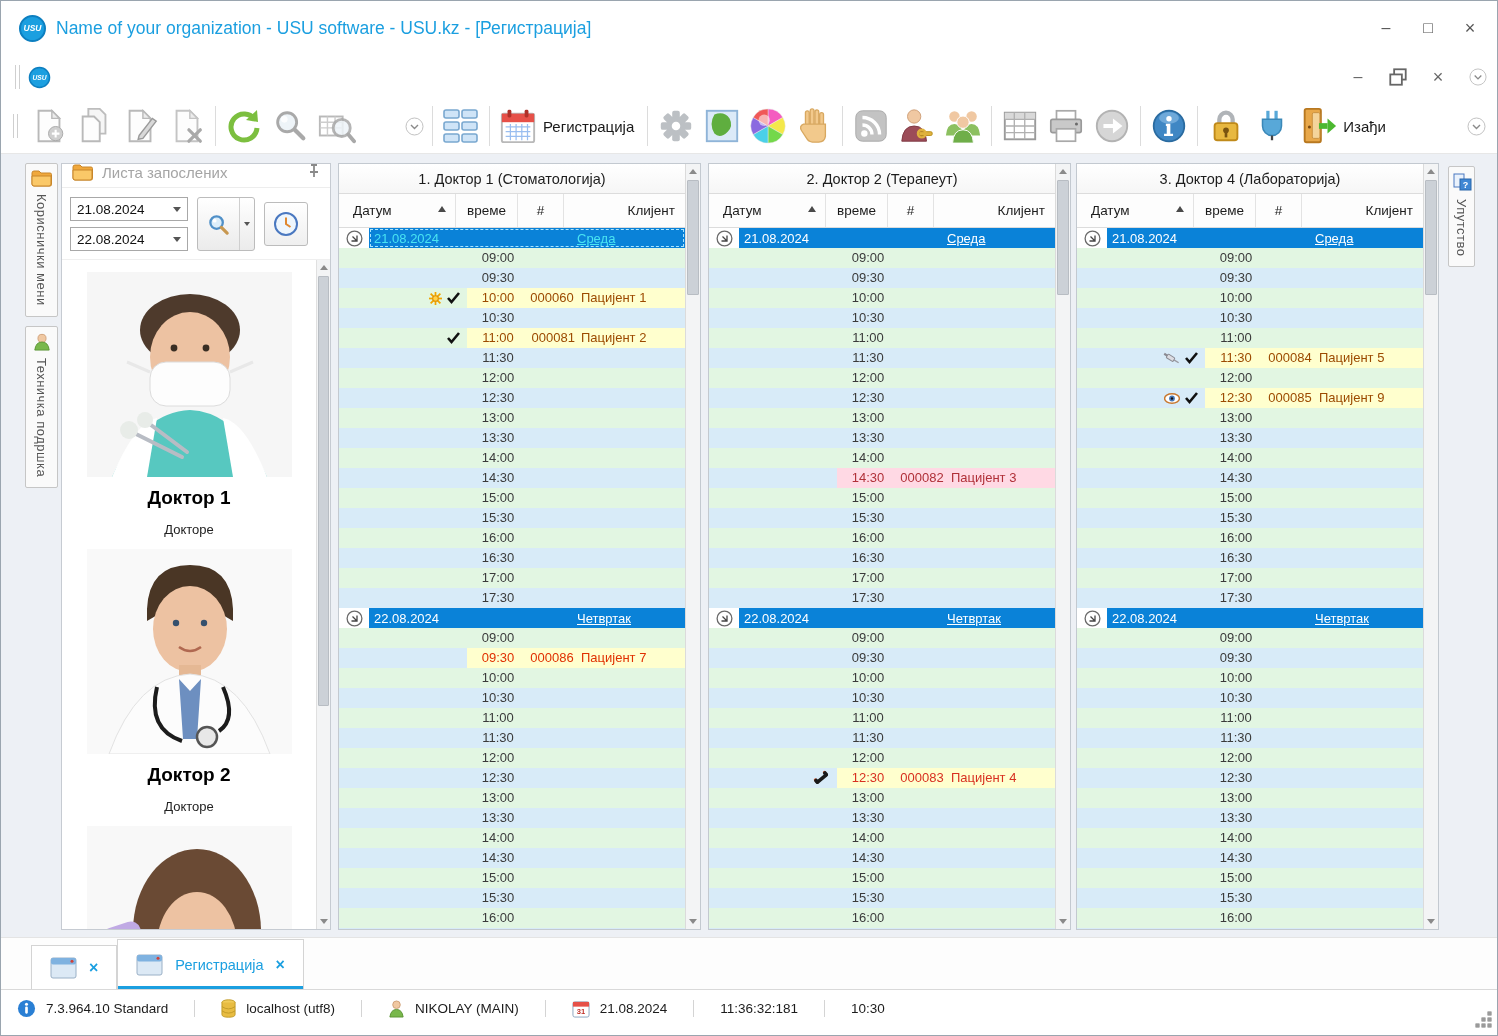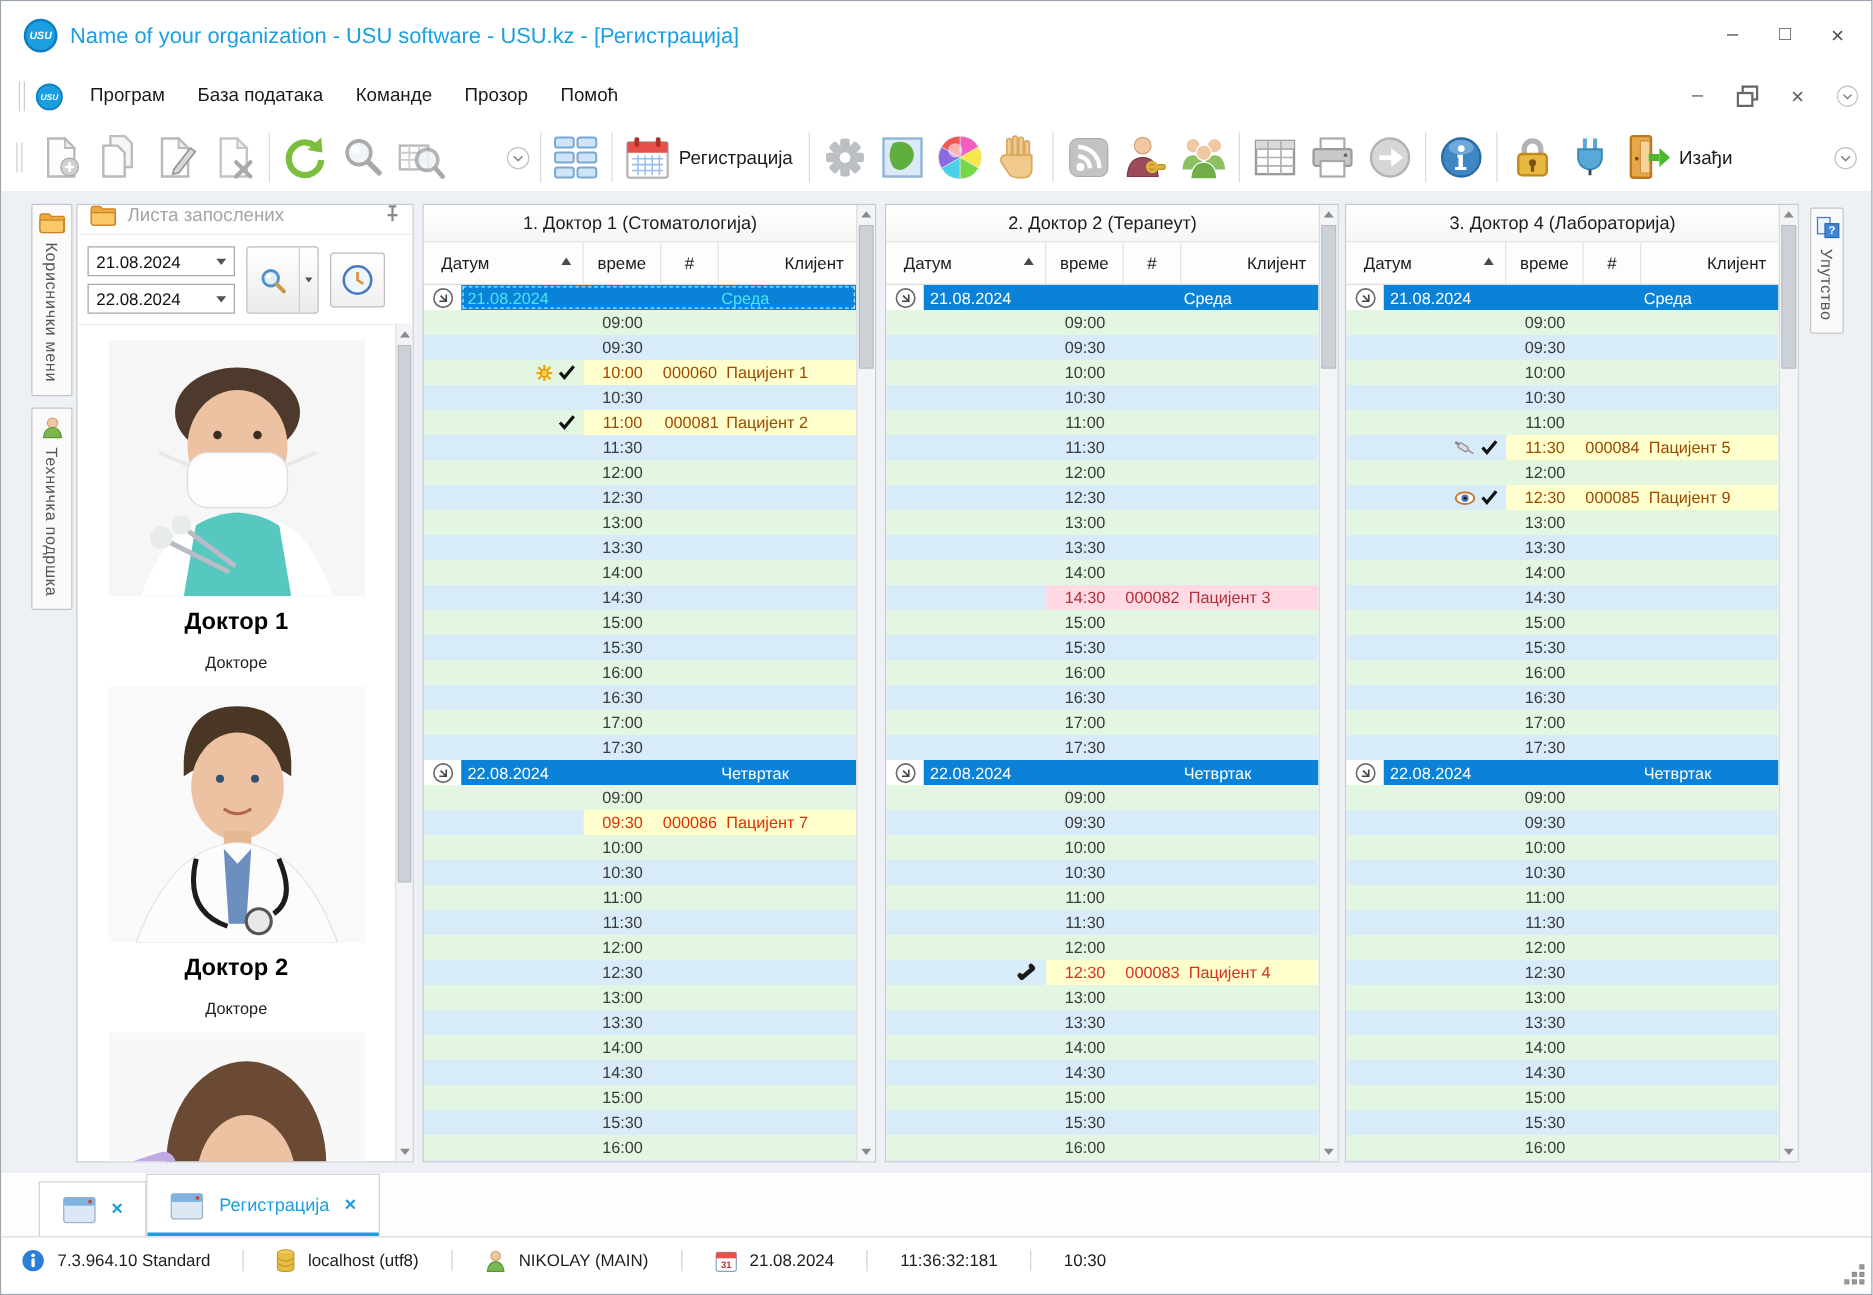--- a/index.html
+++ b/index.html
@@ -58,38 +58,38 @@
   .sb-up{top:0;} .sb-down{bottom:0;}
   .tri-up { width:0;height:0;border-left:4px solid transparent;border-right:4px solid transparent;border-bottom:5px solid #8a8a8a; }
   .tri-down { width:0;height:0;border-left:4px solid transparent;border-right:4px solid transparent;border-top:5px solid #8a8a8a; }
   .sb-thumb { position:absolute; left:1px; right:1px; background:#ccd1d7; border:1px solid #b8bdc3; border-radius:1px; }
   
   .sched-col { position:absolute; top:9px; bottom:7px; width:363px; background:#fff; border:1px solid #c3c9d0; }
   .col-inner { position:absolute; inset:0 15px 0 0; display:flex; flex-direction:column; overflow:hidden; }
   .col-title { height:30px; line-height:30px; text-align:center; font-size:14.5px; color:#1c1c1c; background:linear-gradient(#ffffff,#f6f6f6); border-bottom:1px solid #dcdcdc; flex:0 0 auto; }
   .col-head { height:34px; display:flex; border-bottom:1px solid #dcdcdc; background:#fdfdfd; font-size:13.5px; color:#1c1c1c; flex:0 0 auto; }
   .col-head > div { display:flex; align-items:center; }
-  .h-datum { width:128px; padding-left:14px; border-right:1px solid #e3e3e3; position:relative; }
+  .h-datum { width:117px; padding-left:14px; border-right:1px solid #e3e3e3; position:relative; }
   .h-datum .sort { position:absolute; right:9px; top:12px; width:0; height:0; border-left:4.5px solid transparent; border-right:4.5px solid transparent; border-bottom:6px solid #4a4a4a; }
   .h-time { width:62px; justify-content:center; border-right:1px solid #e3e3e3; }
   .h-num { width:46px; justify-content:center; border-right:1px solid #e3e3e3; }
   .h-client { flex:1; justify-content:flex-end; padding-right:10px; }
   .col-body { flex:1; overflow:hidden; font-size:13px; }
   .row { height:20px; display:flex; }
   .row.even { background:#e2f6e2; }
   .row.odd { background:#d8ebf8; }
   .cell-datum { width:128px; display:flex; align-items:center; justify-content:flex-end; gap:5px; padding-right:7px; }
   .cell-time { width:62px; text-align:center; line-height:20px; color:#3a3a3a; }
   .cell-num { width:46px; text-align:center; line-height:20px; }
   .cell-client { flex:1; padding-left:6px; line-height:20px; white-space:nowrap; overflow:hidden; }
   .grp { height:20px; display:flex; }
   .grp-gutter { width:30px; background:#fff; display:flex; align-items:center; justify-content:center; }
   .grp-bar { flex:1; background:#0a82d8; color:#fff; position:relative; display:flex; align-items:center; font-size:13px; }
   .grp-bar .gdate { padding-left:5px; }
-  .grp-bar .gday { position:absolute; left:208px; }
+  .grp-bar .gday { position:absolute; left:208px;text-decoration:underline; }
   .grp.selected .grp-bar { color:#49e4f2; outline:1px dashed #a8e4ff; outline-offset:-2px; }
   .col-sb { position:absolute; top:0; right:0; bottom:0; width:15px; background:#f3f4f5; border-left:1px solid #dbdbdb; }
   
   .vtab-right { position:absolute; left:1447px; top:12px; width:27px; background:#fafafa; border:1px solid #c6c6c6; border-radius:2px;
     display:flex; flex-direction:column; align-items:center; padding:5px 0 10px; }
   
   .tabsbar { height:52px; background:#fdfdfd; border-top:1px solid #e4e4e4; display:flex; align-items:flex-end; padding:0 0 0 30px; flex:0 0 auto; }
   .wtab { display:flex; align-items:center; gap:12px; border:1px solid #d4d4d4; border-bottom:none; background:#fff; padding:0 18px; height:44px; position:relative; }
   .wtab.active { height:50px; }
   .wtab.active::after { content:""; position:absolute; left:0; right:0; bottom:0; height:3px; background:#1b9fe0; }
@@ -114,21 +114,20 @@
     <span class="wc" style="font-size:18px;">×</span>
   </div>
 </div>
 
 <div class="menubar">
   <div class="grip"></div>
   <svg class="menu-logo" viewBox="0 0 24 24">
       <circle cx="12" cy="12" r="10.5" fill="#1b9fe0" stroke="#0d7fc0" stroke-width="1.5"></circle>
       <text x="12" y="15" text-anchor="middle" font-size="7" font-weight="bold" font-style="italic" fill="#fff" font-family="Liberation Sans,sans-serif">USU</text>
     </svg>
-  <span id="menu-items"><span class="menu-item">Програм</span><span class="menu-item">База података</span><span class="menu-item">Команде</span><span class="menu-item">Прозор</span><span class="menu-item">Помоћ</span></span>
   <div class="mdi-controls">
     <span class="wc">–</span>
     <svg class="wc" width="14" height="14" viewBox="0 0 14 14">
         <rect x="4" y="1" width="9" height="8" fill="none" stroke="#666" stroke-width="1.4"></rect>
         <rect x="1" y="5" width="9" height="8" fill="#fff" stroke="#666" stroke-width="1.4"></rect>
       </svg>
     <span class="wc" style="font-size:18px;">×</span>
     <svg class="wc" width="19" height="19" viewBox="0 0 19 19">
         <circle cx="9.5" cy="9.5" r="8.5" fill="#fff" stroke="#c2c2c2"></circle>
         <path d="M6 8 l3.5 3.5 L13 8" fill="none" stroke="#8a8a8a" stroke-width="1.4"></path>

